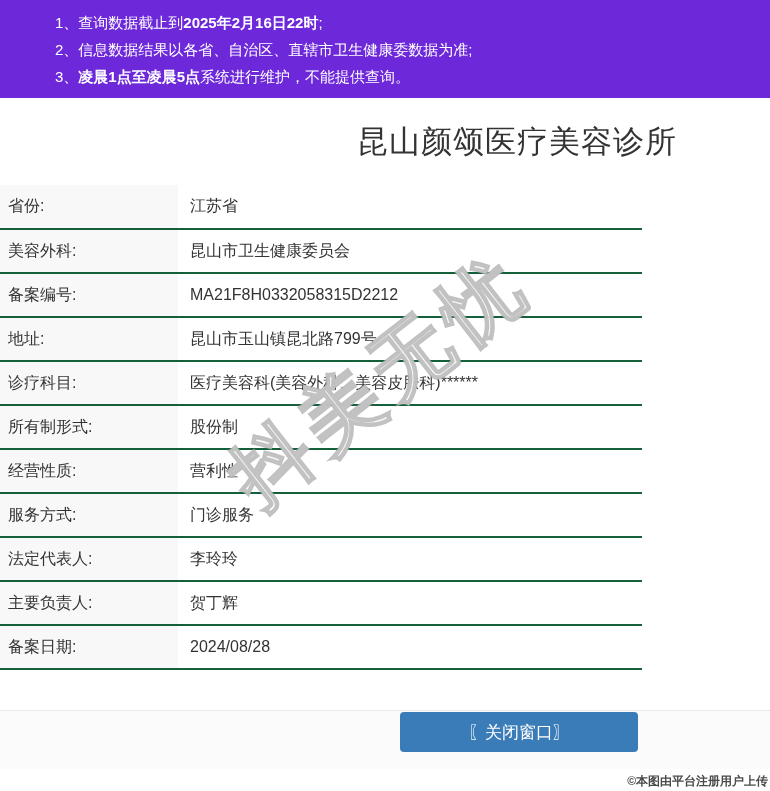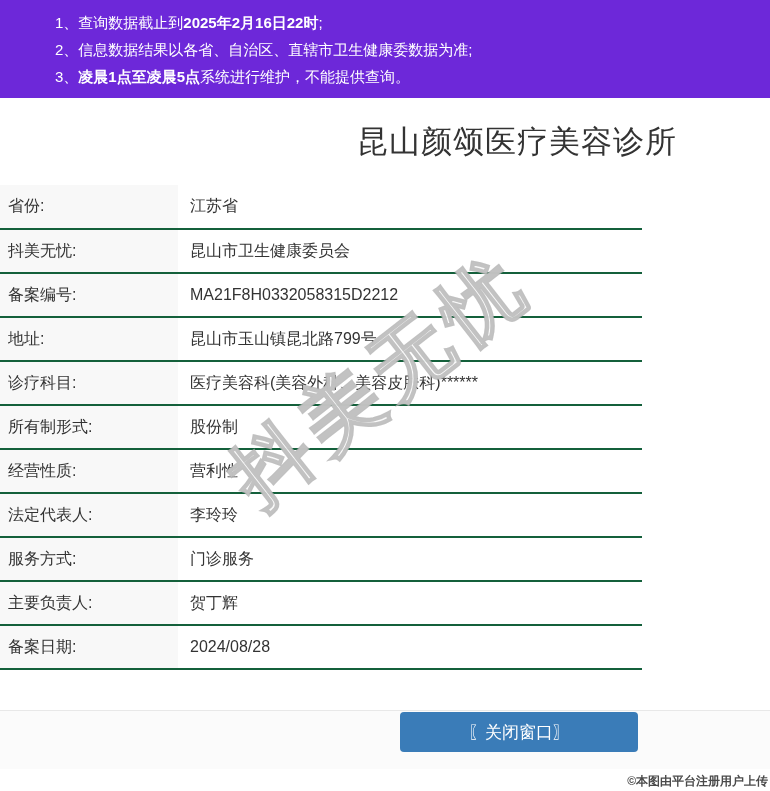--- a/index.html
+++ b/index.html
@@ -54,21 +54,21 @@
   <div class="clinic-title">昆山颜颂医疗美容诊所</div>
 </div>
 
 <table class="info-table">
   <tbody>
     <tr>
         <td class="row-label">省份:</td>
         <td class="row-value">江苏省</td>
       </tr>
     <tr>
-        <td class="row-label">抖美无忧:</td>
+        <td class="row-label">美容外科:</td>
         <td class="row-value">昆山市卫生健康委员会</td>
       </tr>
     <tr>
         <td class="row-label">备案编号:</td>
         <td class="row-value">MA21F8H0332058315D2212</td>
       </tr>
     <tr>
         <td class="row-label">地址:</td>
         <td class="row-value">昆山市玉山镇昆北路799号</td>
       </tr>
@@ -78,26 +78,26 @@
       </tr>
     <tr>
         <td class="row-label">所有制形式:</td>
         <td class="row-value">股份制</td>
       </tr>
     <tr>
         <td class="row-label">经营性质:</td>
         <td class="row-value">营利性</td>
       </tr>
     <tr>
+        <td class="row-label">服务方式:</td>
+        <td class="row-value">门诊服务</td>
+      </tr>
+    <tr>
         <td class="row-label">法定代表人:</td>
         <td class="row-value">李玲玲</td>
-      </tr>
-    <tr>
-        <td class="row-label">服务方式:</td>
-        <td class="row-value">门诊服务</td>
       </tr>
     <tr>
         <td class="row-label">主要负责人:</td>
         <td class="row-value">贺丁辉</td>
       </tr>
     <tr>
         <td class="row-label">备案日期:</td>
         <td class="row-value">2024/08/28</td>
       </tr>
   </tbody>

